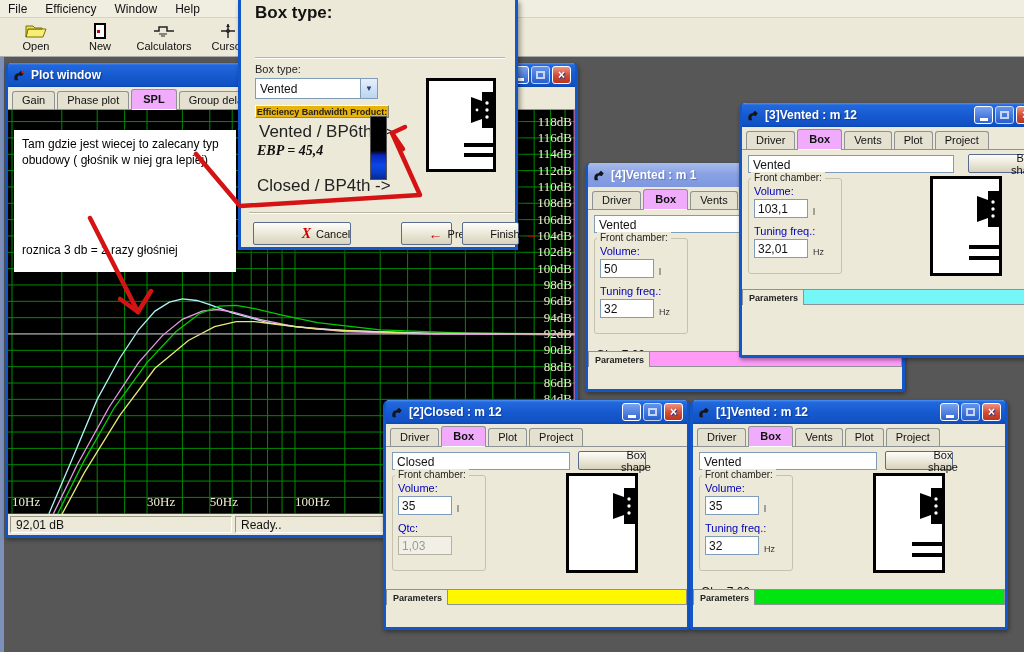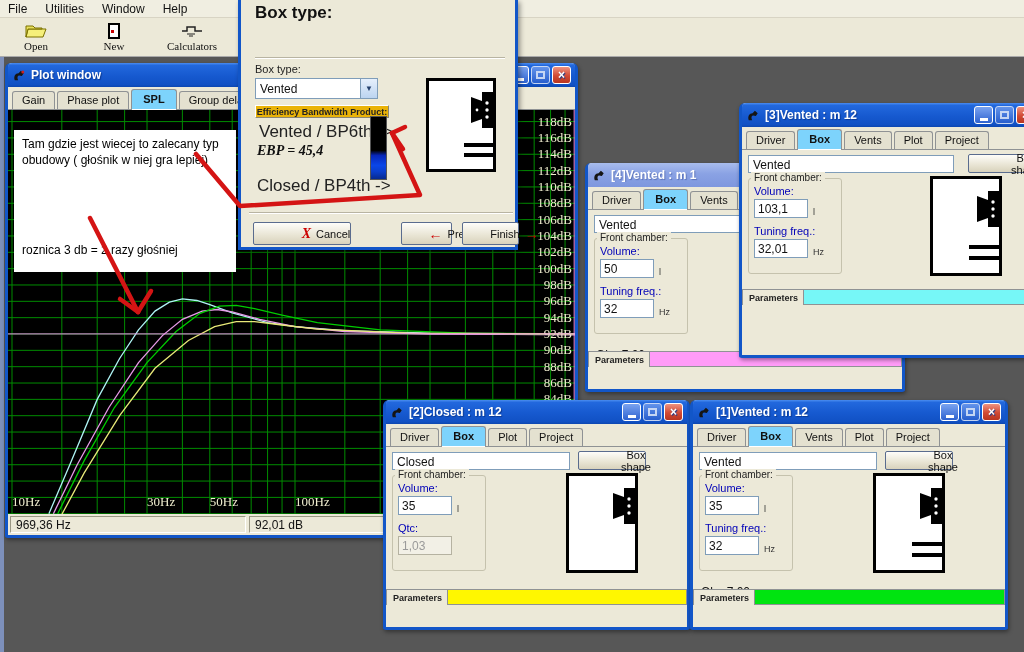--- a/index.html
+++ b/index.html
@@ -4,21 +4,21 @@
 <style>
   * { margin:0; padding:0; box-sizing:border-box; }
   html,body { width:1024px; height:652px; overflow:hidden; }
   body { font-family:"Liberation Sans", sans-serif; background:#575757; position:relative; font-size:11px; }
 
   
   .menubar { position:absolute; left:0; top:0; width:1024px; height:18px; background:#f0eee1;
              display:flex; align-items:center; padding-left:8px; gap:18px; border-bottom:1px solid #d8d4c4; z-index:3;}
   .menu-item { font-size:12px; color:#111; cursor:default; }
   .toolbar { position:absolute; left:0; top:18px; width:1024px; height:39px; background:#ece9d8;
-             display:flex; align-items:flex-start; padding:2px 4px; gap:14px; border-bottom:1px solid #aaa; z-index:3;font-family:Liberation Serif, serif;}
+             display:flex; align-items:flex-start; padding:2px 4px; border-bottom:1px solid #aaa; z-index:3;}
   .tool-btn { width:64px; height:34px; display:flex; flex-direction:column; align-items:center; justify-content:center; gap:1px; }
   .tool-btn .lbl { font-size:11px; color:#111; }
   .app-left-edge { position:absolute; left:0; top:57px; width:4px; height:595px; background:#7d90bb; z-index:0; }
 
   
   .win { position:absolute; background:#ece9d8; border:3px solid #1256c8; border-top:none;
          border-radius:6px 6px 3px 3px; box-shadow:1px 2px 4px rgba(0,0,0,.4); }
   .tbar { height:24px; background:linear-gradient(180deg,#4b8df0 0%,#2268dd 10%,#1659cf 55%,#1151c4 90%,#0d47b0 100%);
           border-radius:4px 4px 0 0; display:flex; align-items:center; padding:0 4px; color:#fff;
           font-weight:bold; font-size:12px; text-shadow:1px 1px 1px #0b3a94; }
@@ -30,21 +30,21 @@
         color:#fff; font-size:12px; line-height:1; }
   .tb.max { opacity:.75; }
   .tb.close { background:linear-gradient(180deg,#ee9280,#d24a34 55%,#b93520); }
   .tb .minbar { width:8px; height:3px; background:#fff; margin-top:8px; }
   .tb .maxbox { width:9px; height:8px; border:2px solid #fff; }
   .wicon { width:15px; height:15px; }
 
   .tabs { display:flex; align-items:flex-end; height:22px; padding:2px 2px 0 4px; }
   .tab { border:1px solid #8f9294; border-bottom:none; border-radius:3px 3px 0 0; background:#e4e1d0;
          padding:2px 9px 3px; font-size:11px; color:#111; margin-right:2px; position:relative; }
-  .tab.on { background:#7dd3fc; font-weight:bold; padding:3px 11px 5px; z-index:2; top:1px; box-shadow:0 -1px 0 #fff inset; }
+  .tab.on { background:#f0abfc; font-weight:bold; padding:3px 11px 5px; z-index:2; top:1px; box-shadow:0 -1px 0 #fff inset; }
   .tabline { height:1px; background:#8f9294; }
 
   .body { position:relative; }
   .typefield { position:absolute; background:#fff; border:1px solid #7f9db9; height:18px;
                font-size:12px; padding:2px 4px; color:#111; overflow:hidden; white-space:nowrap; }
   .btn { border:1px solid #5a6c8e; border-radius:2px; background:linear-gradient(180deg,#fefdf9,#e8e4d3 60%,#d8d2bc);
          font-size:11px; color:#111; display:flex; align-items:center; justify-content:center;padding-left:48px; }
   .group { position:absolute; border:1px solid #c5c2ad; border-radius:3px; }
   .legend { position:absolute; top:-7px; left:2px; background:#ece9d8; padding:0 3px; font-size:10px; color:#222; }
   .bluelab { position:absolute; color:#0000b8; font-size:11px; }
@@ -122,21 +122,21 @@
   
   #anno { position:absolute; left:0; top:0; z-index:99; pointer-events:none; }
 </style>
 </head>
 <body>
 
 <div class="app-left-edge"></div>
 
 <div class="menubar">
   <span class="menu-item">File</span>
-  <span class="menu-item">Utilities</span>
+  <span class="menu-item">Efficiency</span>
   <span class="menu-item">Window</span>
   <span class="menu-item">Help</span>
 </div>
 
 <div class="toolbar">
   <div class="tool-btn">
     <svg width="24" height="16" viewBox="0 0 24 16">
       <path d="M2 14 L4 6 L22 6 L19 14 Z" fill="#f5ef7a" stroke="#7a7000"></path>
       <path d="M2 14 L2 3 L9 3 L11 5 L18 5 L18 6 L4 6 Z" fill="#e8e05c" stroke="#7a7000"></path>
     </svg>
@@ -268,21 +268,20 @@
         <text x="564" y="15.580000000000013" fill="#f0eecf" text-anchor="end" font-size="13" font-family="Liberation Serif, serif">118dB</text>
         <line x1="0" y1="223.91829999999996" x2="567" y2="223.91829999999996" stroke="#ee8dee" stroke-width="1"></line>
         <line x1="566.1752818514911" y1="0" x2="566.1752818514911" y2="404" stroke="#ee8dee" stroke-width="1"></line>
       </svg>
     <div id="note-box">
       <div>Tam gdzie jest wiecej to zalecany typ obudowy ( głośnik w niej gra lepiej)</div>
       <div class="l2">roznica 3 db = 2 razy głośniej</div>
     </div>
   </div>
   <div class="statusbar">
-    <div class="scell sc1">969,36 Hz</div>
     <div class="scell sc2">92,01 dB</div>
     <div class="scell sc3">Ready..</div>
   </div>
 </div>
 
 <div id="boxdialog">
   <h1>Box type:</h1>
   <div class="hr" style="left:14px; top:57px; width:250px;"></div>
   <div id="dlg-boxtype-label">Box type:</div>
   <div id="dlg-combo">

